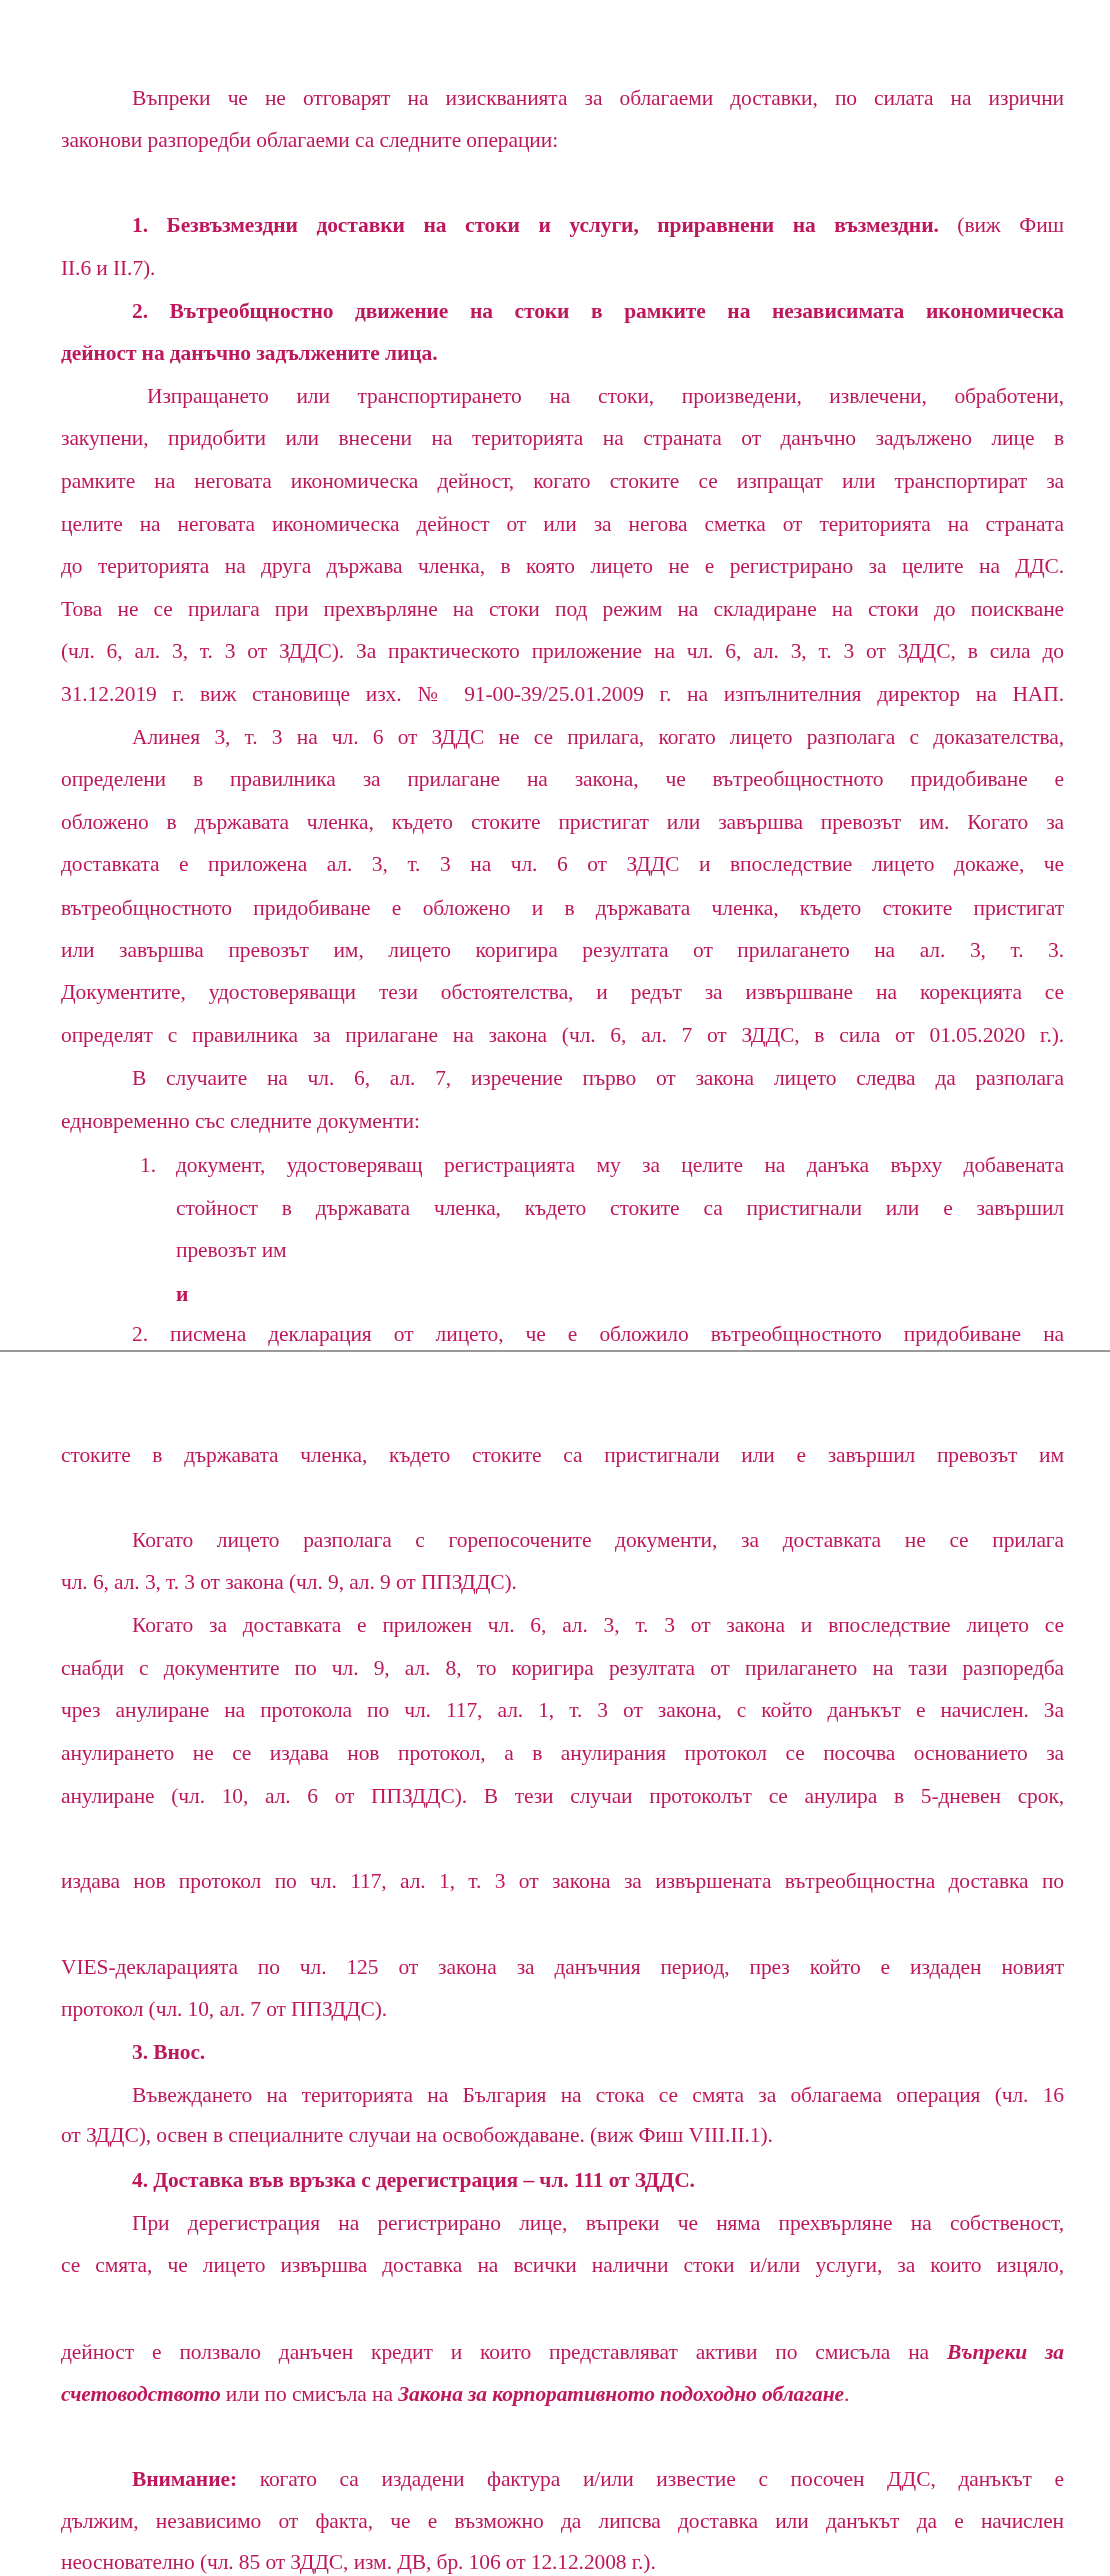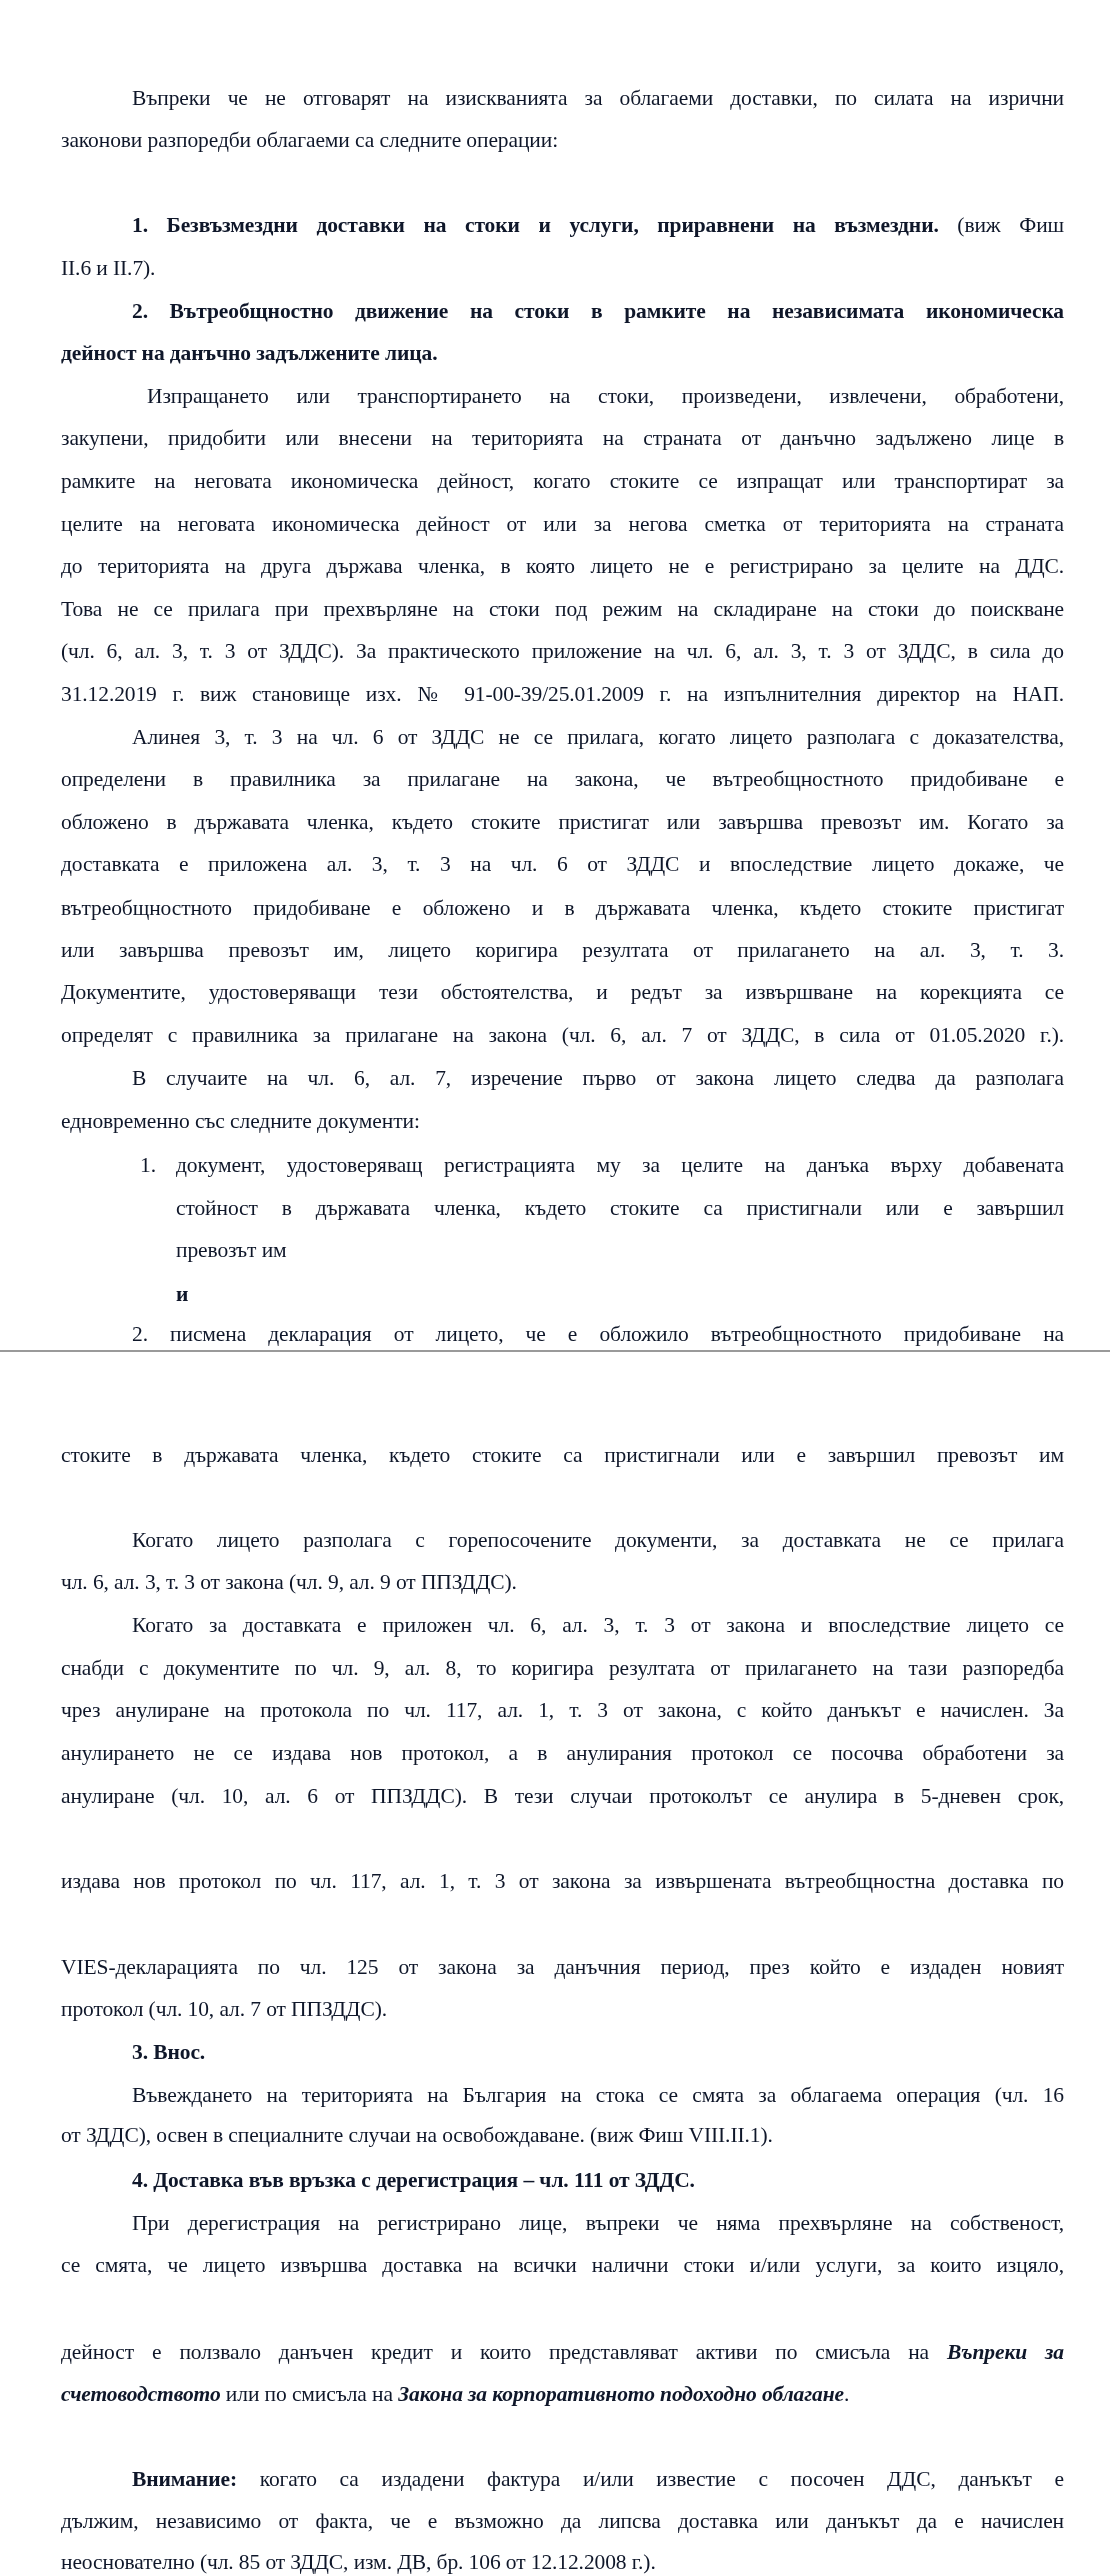--- a/index.html
+++ b/index.html
@@ -31,21 +31,21 @@
   .divider {
     position: absolute;
     left: 0;
     width: 100%;
     height: 2.2px;
   }
 </style>
 </head>
 <body>
 
-<div class="doc" style="background: rgb(255, 255, 255); color: #0f172a;">
+<div class="doc" style="background: rgb(255, 255, 255); color: #be185d;">
   <section class="page" id="page-0">
       <div class="line j" style="top: 88px; left: 132px;"><span>Въпреки че не отговарят на изискванията за облагаеми доставки, по силата на изрични</span></div>
       <div class="line" style="top: 130px; left: 61px;"><span>законови разпоредби облагаеми са следните операции:</span></div>
       <div class="line j" style="top: 215px; left: 132px;"><span class="r-b">1. Безвъзмездни доставки на стоки и услуги, приравнени на възмездни. </span><span>(виж Фиш</span></div>
       <div class="line" style="top: 258px; left: 61px;"><span>II.6 и II.7).</span></div>
       <div class="line j" style="top: 301px; left: 132px;"><span class="r-b">2. Вътреобщностно движение на стоки в рамките на независимата икономическа</span></div>
       <div class="line" style="top: 343px; left: 61px;"><span class="r-b">дейност на данъчно задължените лица.</span></div>
       <div class="line j" style="top: 386px; left: 147px;"><span>Изпращането или транспортирането на стоки, произведени, извлечени, обработени,</span></div>
       <div class="line j" style="top: 428px; left: 61px;"><span>закупени, придобити или внесени на територията на страната от данъчно задължено лице в</span></div>
       <div class="line j" style="top: 471px; left: 61px;"><span>рамките на неговата икономическа дейност, когато стоките се изпращат или транспортират за</span></div>
@@ -71,21 +71,21 @@
       <div class="line j" style="top: 1324px; left: 132px;"><span>2. писмена декларация от лицето, че е обложило вътреобщностното придобиване на</span></div>
       <div class="num" style="top: 1155px; left: 140px;">1.</div>
     </section>
   <section class="page" id="page-1">
       <div class="line j" style="top: 1445px; left: 61px;"><span>стоките в държавата членка, където стоките са пристигнали или е завършил превозът им</span></div>
       <div class="line j" style="top: 1530px; left: 132px;"><span>Когато лицето разполага с горепосочените документи, за доставката не се прилага</span></div>
       <div class="line" style="top: 1572px; left: 61px;"><span>чл. 6, ал. 3, т. 3 от закона (чл. 9, ал. 9 от ППЗДДС).</span></div>
       <div class="line j" style="top: 1615px; left: 132px;"><span>Когато за доставката е приложен чл. 6, ал. 3, т. 3 от закона и впоследствие лицето се</span></div>
       <div class="line j" style="top: 1658px; left: 61px;"><span>снабди с документите по чл. 9, ал. 8, то коригира резултата от прилагането на тази разпоредба</span></div>
       <div class="line j" style="top: 1700px; left: 61px;"><span>чрез анулиране на протокола по чл. 117, ал. 1, т. 3 от закона, с който данъкът е начислен. За</span></div>
-      <div class="line j" style="top: 1743px; left: 61px;"><span>анулирането не се издава нов протокол, а в анулирания протокол се посочва обработени за</span></div>
+      <div class="line j" style="top: 1743px; left: 61px;"><span>анулирането не се издава нов протокол, а в анулирания протокол се посочва основанието за</span></div>
       <div class="line j" style="top: 1786px; left: 61px;"><span>анулиране (чл. 10, ал. 6 от ППЗДДС). В тези случаи протоколът се анулира в 5-дневен срок,</span></div>
       <div class="line j" style="top: 1871px; left: 61px;"><span>издава нов протокол по чл. 117, ал. 1, т. 3 от закона за извършената вътреобщностна доставка по</span></div>
       <div class="line j" style="top: 1957px; left: 61px;"><span>VIES-декларацията по чл. 125 от закона за данъчния период, през който е издаден новият</span></div>
       <div class="line" style="top: 1999px; left: 61px;"><span>протокол (чл. 10, ал. 7 от ППЗДДС).</span></div>
       <div class="line" style="top: 2042px; left: 132px;"><span class="r-b">3. Внос.</span></div>
       <div class="line j" style="top: 2085px; left: 132px;"><span>Въвеждането на територията на България на стока се смята за облагаема операция (чл. 16</span></div>
       <div class="line" style="top: 2125px; left: 61px;"><span>от ЗДДС), освен в специалните случаи на освобождаване. (виж Фиш VIII.II.1).</span></div>
       <div class="line" style="top: 2170px; left: 132px;"><span class="r-b">4. Доставка във връзка с дерегистрация – чл. 111 от ЗДДС.</span></div>
       <div class="line j" style="top: 2213px; left: 132px;"><span>При дерегистрация на регистрирано лице, въпреки че няма прехвърляне на собственост,</span></div>
       <div class="line j" style="top: 2255px; left: 61px;"><span>се смята, че лицето извършва доставка на всички налични стоки и/или услуги,  за които изцяло,</span></div>

